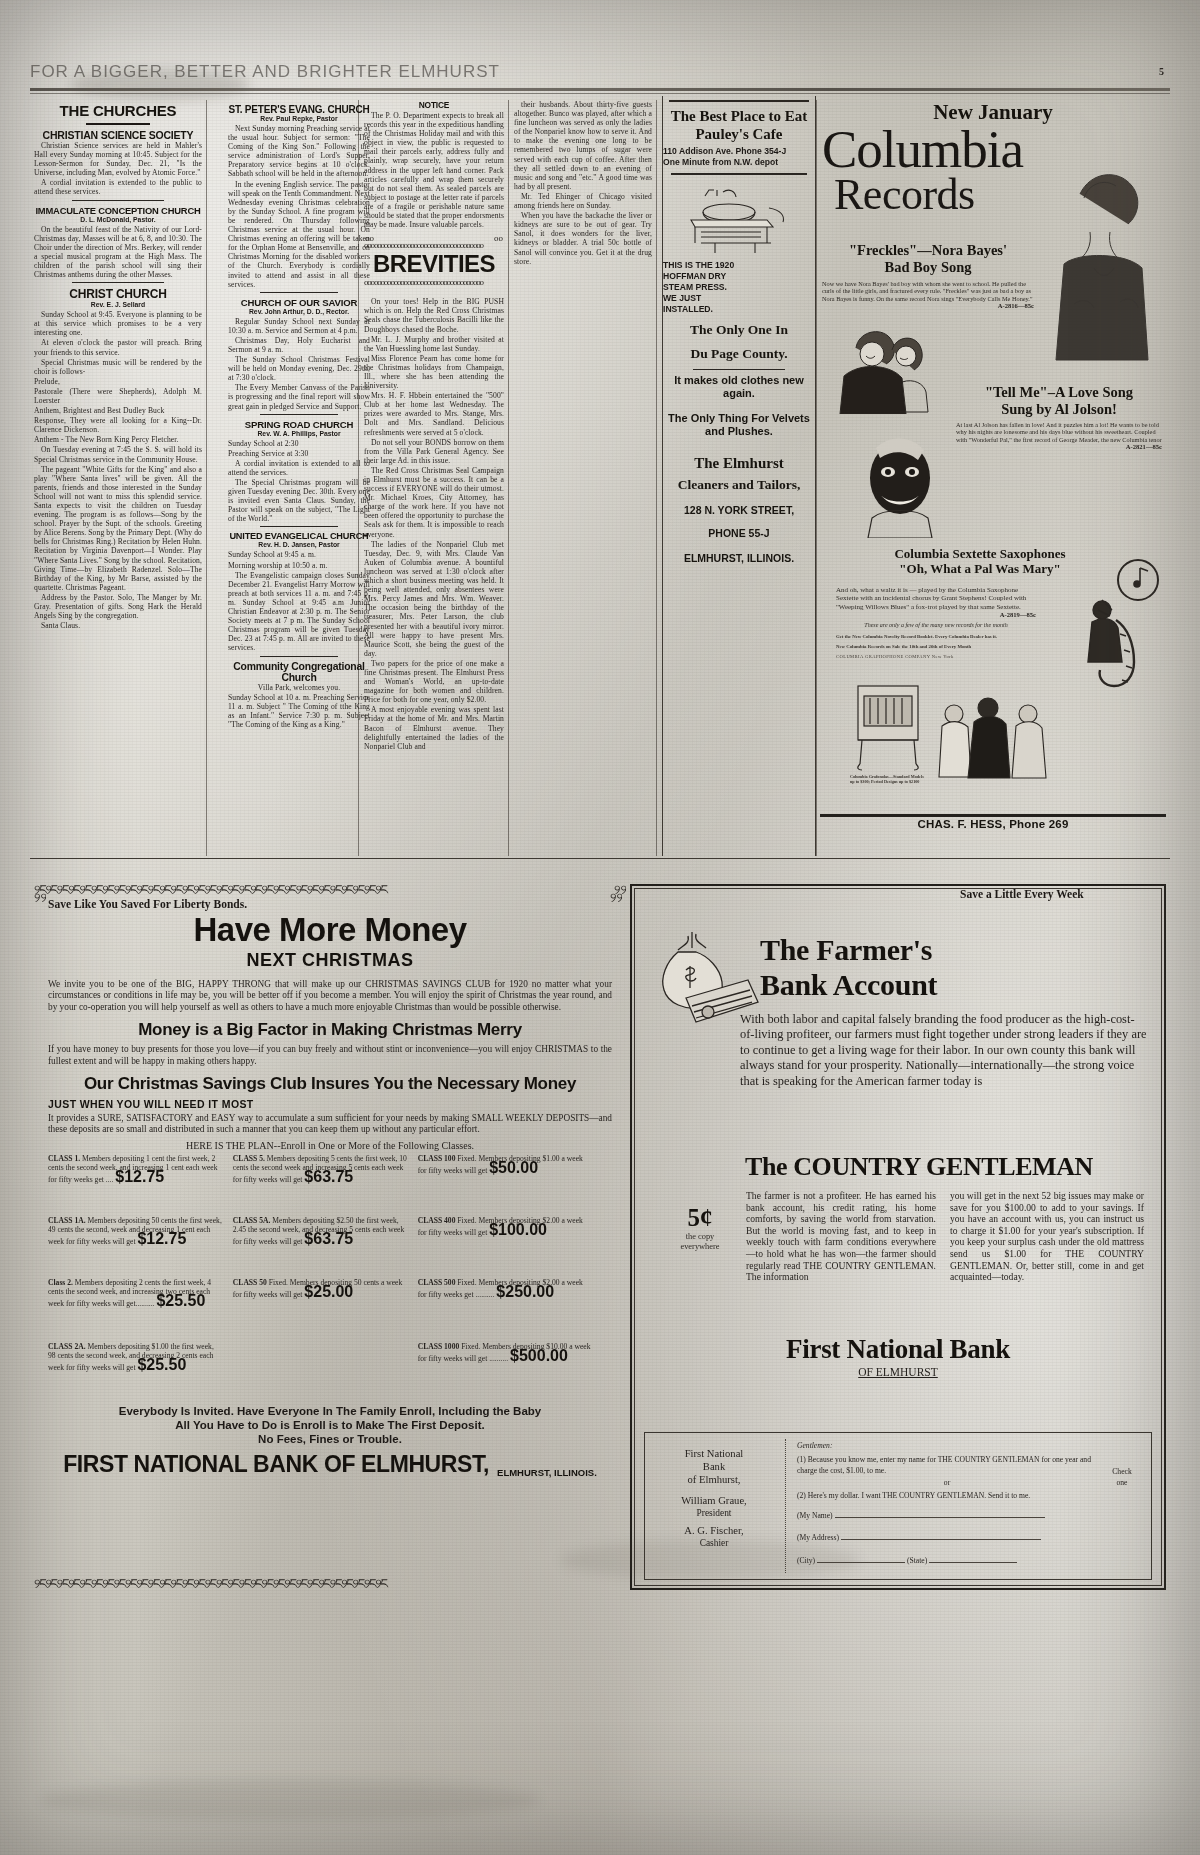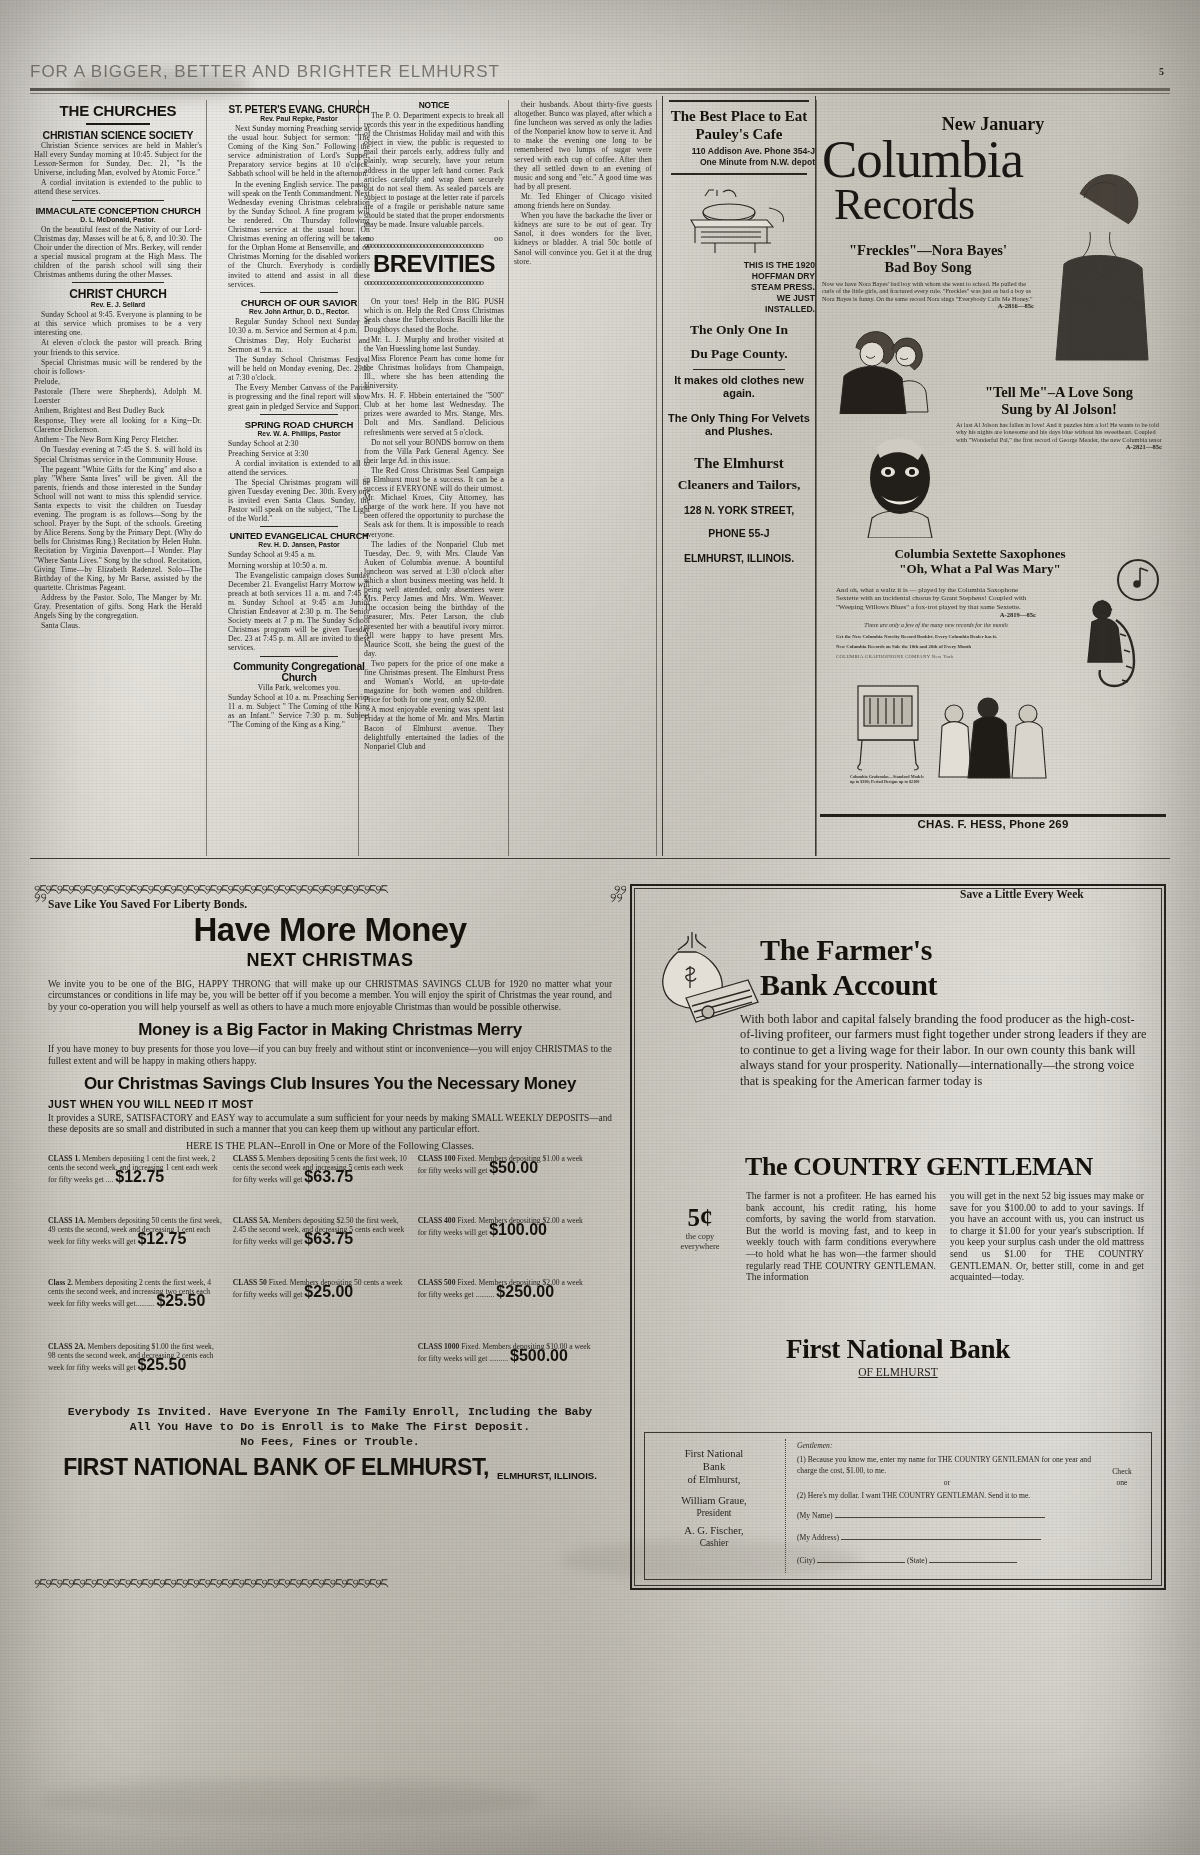--- a/index.html
+++ b/index.html
@@ -69,31 +69,31 @@
   
   .adcol{position:absolute;left:632px;top:34px;width:152px;height:760px;
          border-left:1px solid #3d3831;border-right:1px solid #3d3831;}
   .ad-h1{font-family:"Liberation Serif",serif;font-weight:bold;font-size:15px;
          text-align:center;line-height:17px;color:#17140f;margin:6px 4px 0;}
   .ad-h2{font-family:"Liberation Sans",sans-serif;font-weight:bold;font-size:10.5px;
          text-align:center;line-height:13px;color:#17140f;margin:3px 2px;}
   .ad-h3{font-family:"Liberation Serif",serif;font-weight:bold;font-size:13.5px;
          text-align:center;line-height:18px;color:#17140f;margin:6px 2px;}
   .ad-small{font-family:"Liberation Sans",sans-serif;font-weight:bold;font-size:8.6px;
-            text-align:right;line-height:11px;color:#1d1916;}
+            text-align:left;line-height:11px;color:#1d1916;}
   .adhr{border-top:2px solid #2a2622;margin:5px 8px;}
   .adhr-th{border-top:1px solid #2a2622;margin:4px 30px;}
 
   
   .iron{position:relative;height:78px;margin:2px 6px;}
 
   
   .colum{position:absolute;left:790px;top:34px;width:346px;height:760px;overflow:hidden;}
-  .newjan{font-family:"Liberation Serif",serif;font-weight:bold;font-size:18px;
-          text-align:center;color:#17140f;margin-top:18px;}
+  .newjan{font-family:"Liberation Serif",serif;font-weight:bold;font-size:21px;
+          text-align:center;color:#17140f;margin-top:4px;}
   .colbig{font-family:"Liberation Serif",serif;font-size:53px;font-weight:normal;
           color:#1a1714;line-height:48px;margin-left:2px;letter-spacing:-1px;}
   .colbig2{font-family:"Liberation Serif",serif;font-size:44px;color:#1a1714;
            line-height:44px;margin-left:14px;letter-spacing:-.5px;}
   .trk{font-family:"Liberation Serif",serif;font-weight:bold;font-size:14.5px;
        color:#17140f;line-height:17px;text-align:center;}
   .trkc{font-family:"Liberation Serif",serif;font-weight:bold;font-size:13px;
         color:#17140f;line-height:15px;text-align:center;}
   .blurb{font-family:"Liberation Serif",serif;font-size:6.3px;line-height:7.4px;
          color:#2e2a25;text-align:left;}
@@ -119,21 +119,21 @@
   .para{font-family:"Liberation Serif",serif;font-size:9.3px;line-height:11.4px;
         color:#231f1c;text-align:justify;}
   .h2b{font-family:"Liberation Sans",sans-serif;font-weight:bold;font-size:17px;
        text-align:center;color:#15120e;margin:7px 0 4px;letter-spacing:-.3px;}
   .h3b{font-family:"Liberation Sans",sans-serif;font-weight:bold;font-size:10.5px;
        text-align:left;color:#15120e;letter-spacing:.4px;margin:3px 0;}
   .plan{font-family:"Liberation Serif",serif;font-size:10px;text-align:center;color:#231f1c;margin:4px 0 3px;}
   .cls{font-family:"Liberation Serif",serif;font-size:7.6px;line-height:9px;color:#231f1c;position:relative;}
   .amt{font-family:"Liberation Sans",sans-serif;font-weight:bold;font-size:16px;color:#15120e;}
   .amt-sm{font-family:"Liberation Sans",sans-serif;font-weight:bold;font-size:13.5px;color:#15120e;}
-  .evb{font-family:Liberation Mono, monospace;font-weight:bold;font-size:11.5px;
+  .evb{font-family:Liberation Sans, sans-serif;font-weight:bold;font-size:11.5px;
        text-align:center;color:#1d1916;margin:2px 0;}
   .bankname{font-family:"Liberation Sans",sans-serif;font-weight:bold;font-size:23px;
             color:#15120e;letter-spacing:-.4px;}
   .bankcity{font-family:"Liberation Sans",sans-serif;font-weight:bold;font-size:9.5px;
             color:#15120e;line-height:11px;text-align:left;}
 
   .farmer{position:absolute;left:600px;top:822px;width:536px;height:706px;}
   .fr-box{position:absolute;inset:0;border:2px solid #23201c;}
   .fr-box2{position:absolute;left:4px;top:4px;right:4px;bottom:4px;border:1px solid #3a352f;}
   .fr-title{font-family:"Liberation Serif",serif;font-weight:bold;font-size:30px;

